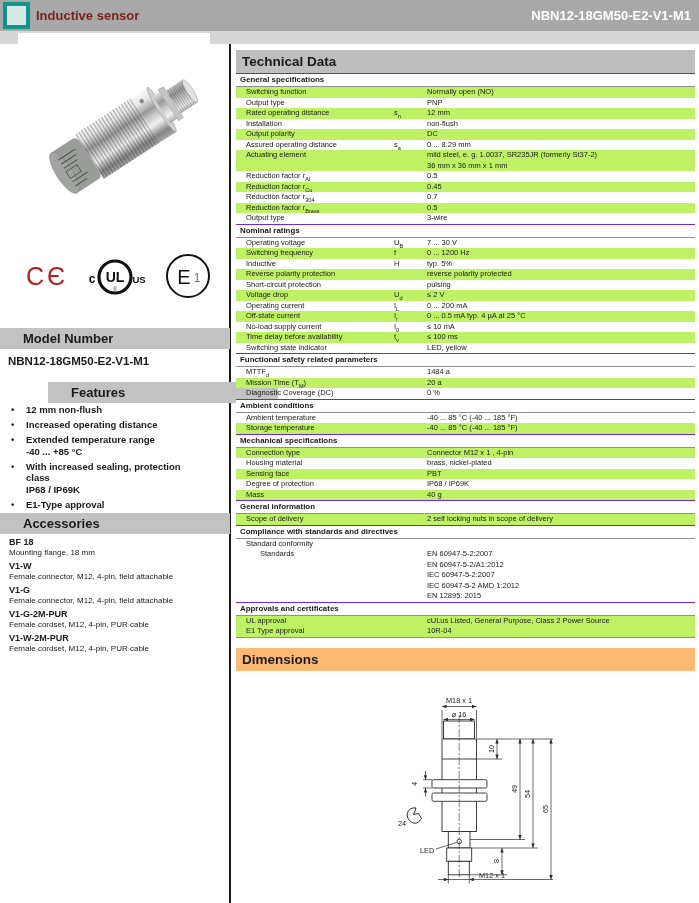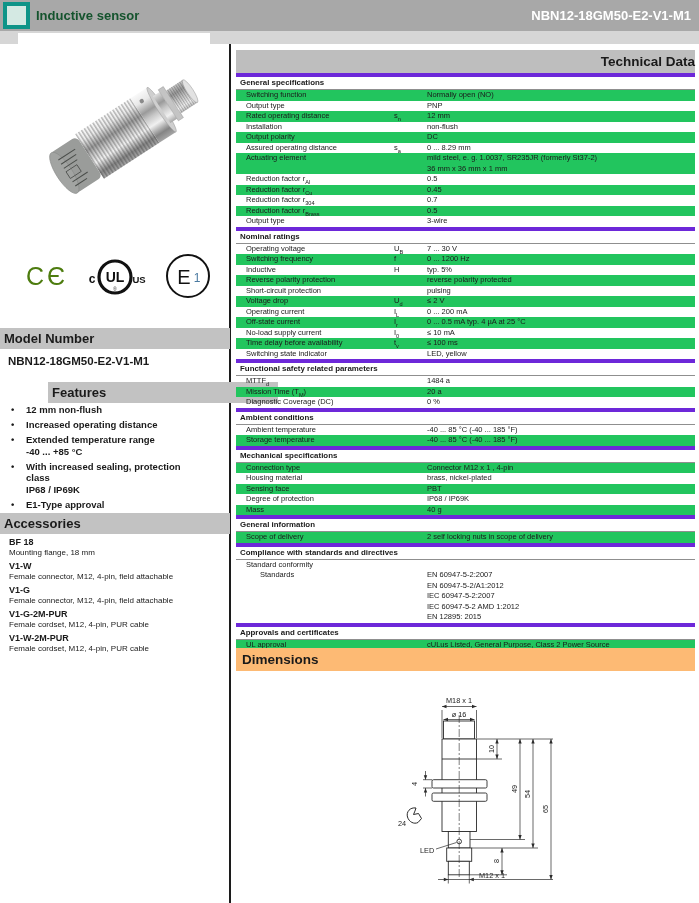--- a/index.html
+++ b/index.html
@@ -2,49 +2,49 @@
 <html><head>
 <meta charset="utf-8">
 <style>
   html,body{margin:0;padding:0;background:#fff;}
   .page{position:relative;width:699px;height:903px;background:#fff;overflow:hidden;
         font-family:"Liberation Sans", sans-serif;color:#1a1a1a;}
   
   .topbar{position:absolute;left:0;top:0;width:699px;height:31px;background:#a8a8a8;}
   .brandicon{position:absolute;left:3px;top:2px;width:19px;height:19px;
              border:4px solid #0e9488;background:#d4e9e3;}
-  .topbar .cat{position:absolute;left:36px;top:0;line-height:31px;font-size:13px;font-weight:bold;color:#14532d;}
+  .topbar .cat{position:absolute;left:36px;top:0;line-height:31px;font-size:13px;font-weight:bold;color:#7f1d1d;}
   .topbar .mod{position:absolute;right:8px;top:0;line-height:31px;font-size:13px;font-weight:bold;color:#fff;}
   .band{position:absolute;left:0;top:31px;width:699px;height:13px;background:#d6d6d6;}
   .vline{position:absolute;left:229px;top:44px;width:2px;height:859px;background:#1c1c1c;}
   
   .photocard{position:absolute;left:18px;top:33px;width:192px;height:222px;background:#fff;}
   .certs{position:absolute;left:0;top:250px;width:230px;height:52px;}
-  .ce{position:absolute;left:26px;top:12px;font-size:25px;letter-spacing:3px;color:#4d7c0f;}
+  .ce{position:absolute;left:26px;top:12px;font-size:25px;letter-spacing:3px;color:#b91c1c;}
   .secbar{position:absolute;left:0;width:230px;height:21px;background:#c2c2c2;
-          font-size:13px;font-weight:bold;line-height:21px;padding-left:4px;box-sizing:border-box;}
+          font-size:13px;font-weight:bold;line-height:21px;padding-left:23px;box-sizing:border-box;}
   .mnval{position:absolute;left:8px;top:355px;font-size:11.5px;font-weight:bold;}
   .features{position:absolute;left:0;top:404px;width:230px;}
   .feat{position:relative;padding-left:26px;margin-bottom:3.5px;font-size:9.5px;font-weight:bold;
         line-height:11.5px;white-space:pre-line;}
   .feat .dot{position:absolute;left:11px;top:0;}
   .accs{position:absolute;left:1px;top:537px;width:230px;}
   .acc{margin-bottom:3px;padding-left:8px;}
   .acc .nm{font-size:9px;font-weight:bold;line-height:11px;}
   .acc .ds{font-size:8px;line-height:10px;}
   
   .right{position:absolute;left:236px;top:50px;width:459px;}
   .techbar{height:23px;background:#bebebe;font-size:13.5px;font-weight:bold;line-height:23px;
-           padding-left:6px;box-sizing:border-box;text-align:right;}
+           padding-left:6px;box-sizing:border-box;}
   .spectable{width:459px;border-bottom:1px solid #8f8f8f;}
-  .secname{font-size:7.9px;font-weight:bold;line-height:12px;border-top:4px solid #6d28d9;
+  .secname{font-size:7.9px;font-weight:bold;line-height:12px;border-top:1px solid #6d28d9;
            border-bottom:1px solid #8f8f8f;padding-left:4px;background:#fff;}
   .trow{display:grid;grid-template-columns:148px 33px 1fr;padding-left:10px;box-sizing:border-box;
         font-size:7.5px;line-height:10.5px;}
-  .trow.shade{background:#22c55e;}
+  .trow.shade{background:#bef264;}
   .trow .lbl{white-space:nowrap;}
   .trow .lbl.ind2{padding-left:14px;}
   .trow .val{white-space:pre-line;}
   sub{font-size:5.6px;line-height:0;}
   .dimbar{position:absolute;left:236px;top:648px;width:459px;height:23px;background:#fdba74;
           font-size:13.5px;font-weight:bold;line-height:23px;padding-left:6px;box-sizing:border-box;}
   .dimsvg{position:absolute;left:380px;top:688px;}
   svg text{font-family:"Liberation Sans", sans-serif;}
 </style>
 </head>

